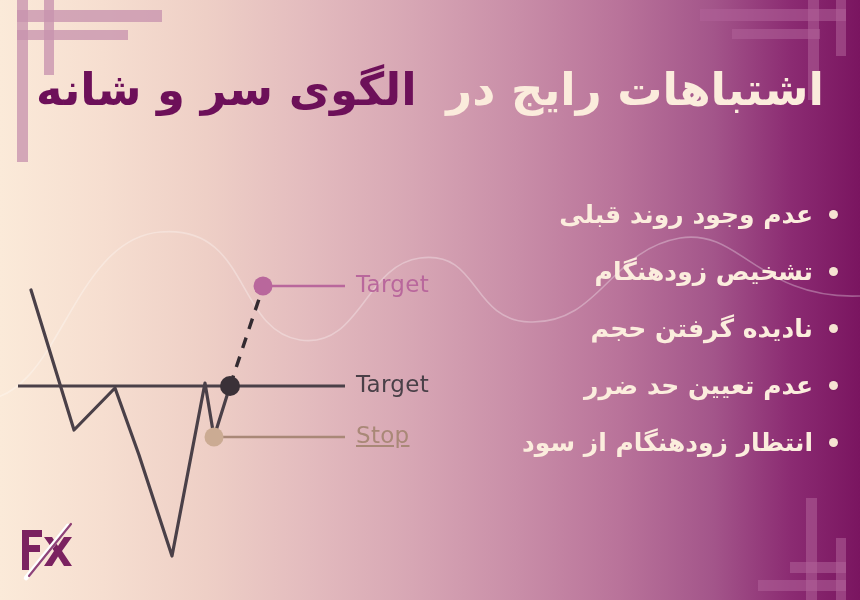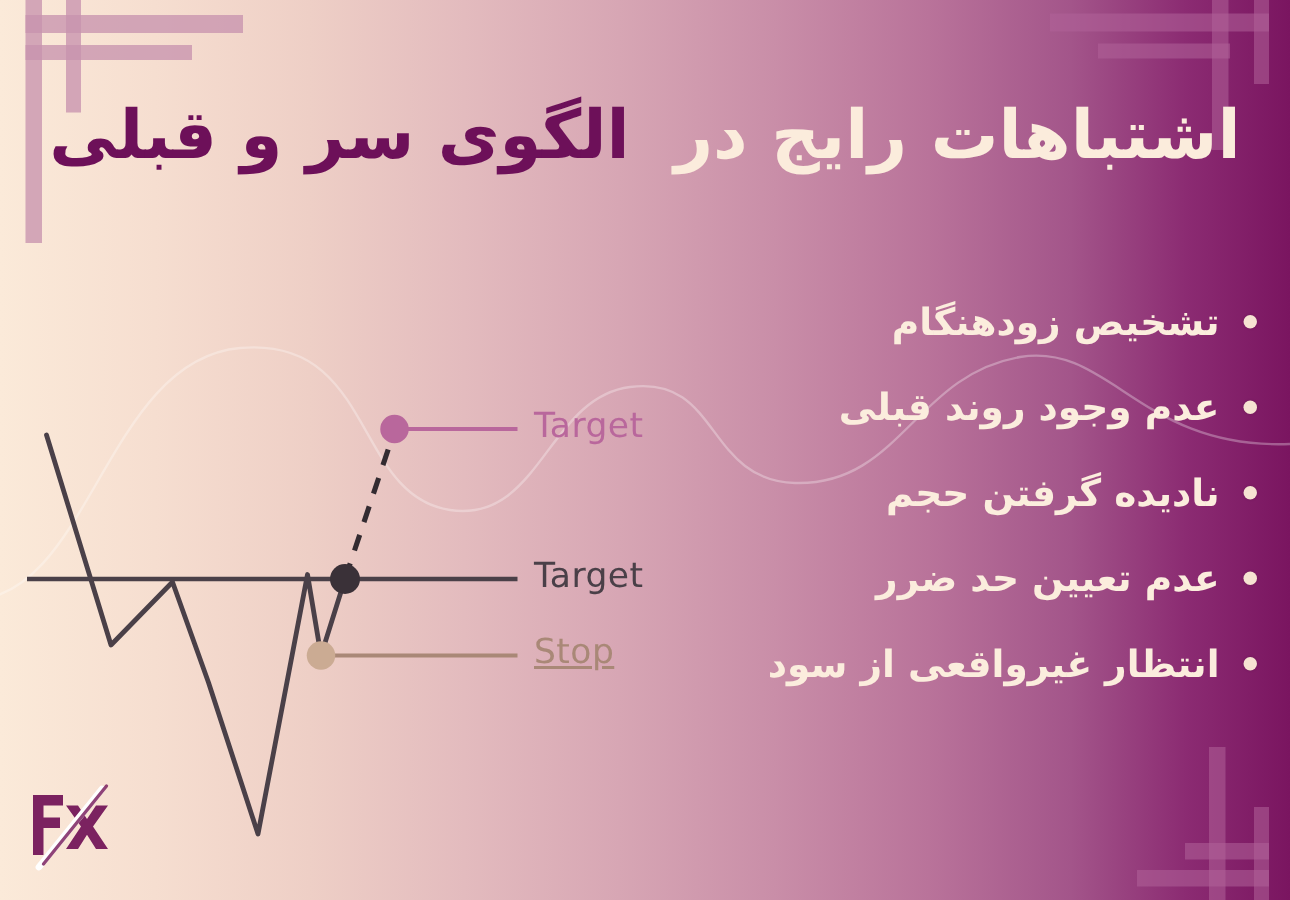--- a/index.html
+++ b/index.html
@@ -94,21 +94,21 @@
     </div>
 
   <svg width="860" height="600" viewBox="0 0 860 600" style="position:absolute;left:0;top:0;pointer-events:none;">
     <path d="M -20 400 C 60 400 70 240 160 232 C 250 224 235 330 300 340
              C 360 349 365 265 420 258 C 480 250 470 320 530 322
              C 600 324 610 250 680 238 C 740 228 760 300 860 296" fill="none" stroke="#ffffff" stroke-opacity="0.30" stroke-width="1.6"></path>
   </svg>
 
   <div class="title-wrap">
     <span class="title-a">اشتباهات رایج در</span>
-    <span class="title-b">الگوی سر و قبلی</span>
+    <span class="title-b">الگوی سر و شانه</span>
   </div>
 
   <svg id="chart-svg" width="860" height="600" viewBox="0 0 860 600" style="position:absolute;left:0;top:0;">
 
     <line id="lvl-entry" stroke="#4a4048" stroke-width="3" x1="18" x2="345" y1="386" y2="386"></line>
     <line id="lvl-target" stroke="#b9679c" stroke-width="2.6" x1="263" x2="345" y1="286" y2="286"></line>
     <line id="lvl-stop" stroke="#a98877" stroke-width="2.6" x1="214" x2="345" y1="437" y2="437"></line>
 
     <polyline id="price-path" fill="none" stroke="#4a4048" stroke-width="3.2" stroke-linejoin="round" stroke-linecap="round" points="31,290 74,430 115,388 139,455 172,556 205,383 214,437 230,386"></polyline>
 
@@ -119,37 +119,37 @@
     <circle id="dot-stop" r="9.5" fill="#cbab93" cx="214" cy="437"></circle>
   </svg>
 
   <div class="clabel lbl-target" style="left:356px;top:271px;">Target</div>
   <div class="clabel lbl-entry" style="left:356px;top:371px;">Target</div>
   <div class="clabel lbl-stop" style="left:356px;top:422px;">Stop</div>
 
   <div class="bullets" id="bullet-list">
       <div class="bullet-row">
         <span class="bullet-dot"></span>
-        <span class="bullet-text">تشخیص زودهنگام</span>
+        <span class="bullet-text">عدم وجود روند قبلی</span>
       </div>
       <div class="bullet-row">
         <span class="bullet-dot"></span>
-        <span class="bullet-text">عدم وجود روند قبلی</span>
+        <span class="bullet-text">تشخیص زودهنگام</span>
       </div>
       <div class="bullet-row">
         <span class="bullet-dot"></span>
         <span class="bullet-text">نادیده گرفتن حجم</span>
       </div>
       <div class="bullet-row">
         <span class="bullet-dot"></span>
         <span class="bullet-text">عدم تعیین حد ضرر</span>
       </div>
       <div class="bullet-row">
         <span class="bullet-dot"></span>
-        <span class="bullet-text">انتظار غیرواقعی از سود</span>
+        <span class="bullet-text">انتظار زودهنگام از سود</span>
       </div>
     </div>
 
   <svg class="logo" viewBox="0 0 76 62">
     <g fill="#7b2260">
       <path d="M6 10 h20 v7 H13 v8 h11 v7 H13 v18 H6 Z"></path>
       <path d="M28 17 h8 l6 9 6 -9 h8 l-10 14 10 15 h-8 l-6 -9.5 -6 9.5 h-8 l10 -15 Z"></path>
     </g>
     <path d="M52 6 L10 58" stroke="#ffffff" stroke-width="4.5" fill="none" stroke-linecap="round"></path>
     <path d="M55 4 L13 56" stroke="#7b2260" stroke-width="2.2" fill="none" stroke-linecap="round" opacity="0.85"></path>

